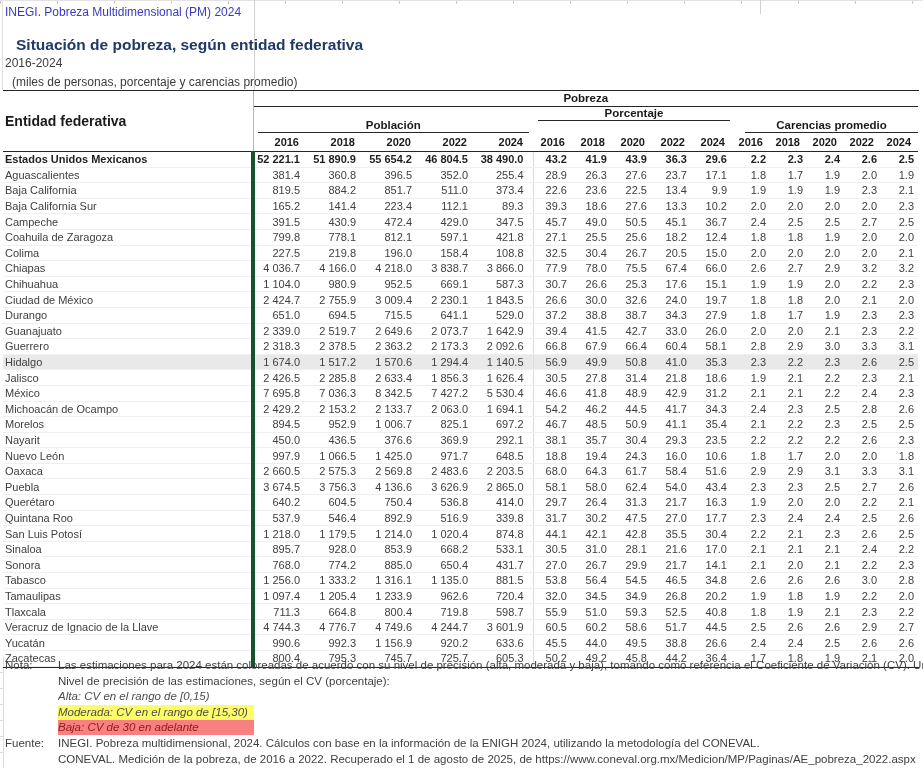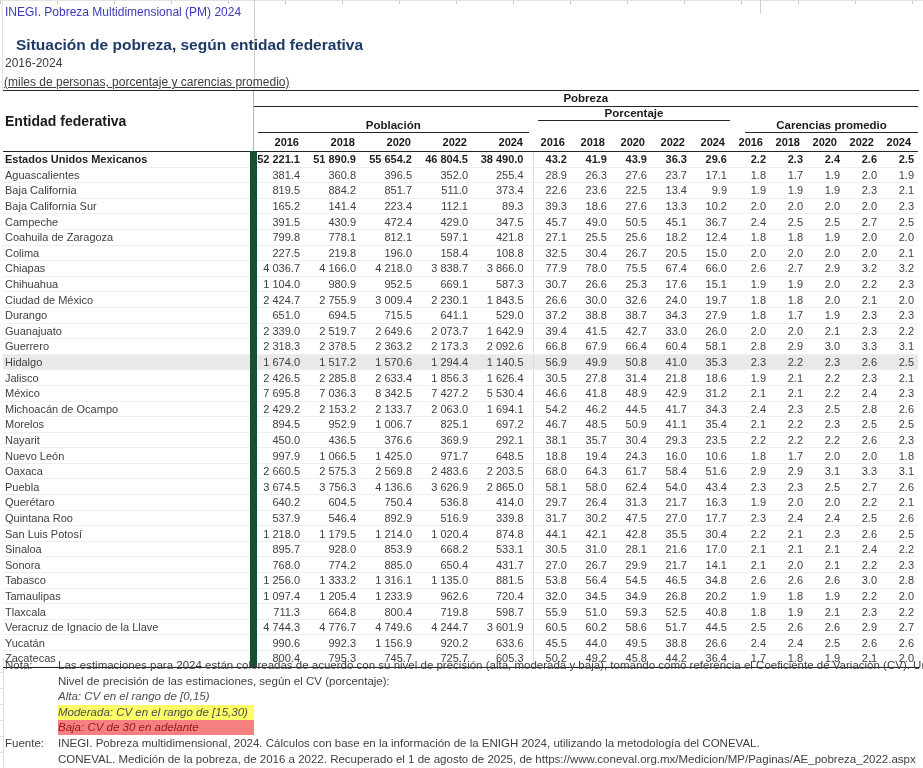--- a/index.html
+++ b/index.html
@@ -16,40 +16,40 @@
     border-top:1px solid #e3e3e3;}
   .gl-v{position:absolute;width:1px;background:#cfcfcf;}
   .col-a{position:absolute;left:0;top:657px;width:3px;height:111px;
     border-right:1px solid #dedede;
     background:repeating-linear-gradient(to bottom,transparent 0 15px,#dcdcdc 15px 16px);}
 
   
   .app-line{position:absolute;left:5px;top:5px;font-size:12px;color:#3a3abd;white-space:nowrap;}
   .page-title{position:absolute;left:4px;top:36px;font-size:15.5px;font-weight:bold;color:#1f3a66;white-space:nowrap;padding-left:12px;}
   .period{position:absolute;left:5px;top:56px;font-size:12px;color:#3c3c3c;}
-  .units{position:absolute;left:4px;top:75px;font-size:12px;color:#3c3c3c;white-space:nowrap;text-decoration:underline;}
+  .units{position:absolute;left:12px;top:75px;font-size:12px;color:#3c3c3c;white-space:nowrap;}
 
   
   .tbl-wrap{position:absolute;left:3px;top:90px;width:916px;
     border-top:1.5px solid #262626;border-bottom:1.5px solid #262626;}
   table{border-collapse:collapse;table-layout:fixed;width:915px;}
   thead th{font-weight:bold;color:#1a1a1a;padding:0;}
   .r1{height:15px;} .r2{height:16px;} .r3{height:19px;}
   th.corner{text-align:left;vertical-align:middle;padding-left:2px;font-size:14px;
     border-right:1px solid #b5b5b5;border-bottom:1.5px solid #262626;}
   th.super{font-size:11.5px;border-bottom:1px solid #262626;}
   th.groupcell{vertical-align:bottom;}
   .grp-inner{font-size:11.5px;border-bottom:1px solid #262626;padding-bottom:1px;}
   .gi1{margin:0 4px 0 4px;} .gi2{margin:0 3px 12px 5px;text-align:center;} .gi3{margin:0 0 0 12px;}
   th.yr{font-size:11px;text-align:right;border-bottom:1.5px solid #262626;vertical-align:middle;}
   th.yr.g1{padding-right:10px;} th.yr.g2{padding-right:8px;} th.yr.g3{padding-right:7px;}
   tbody tr{height:15.6px;}
   tbody td{font-size:11px;color:#404040;padding:0;border-bottom:1px solid #efefef;
     white-space:nowrap;overflow:hidden;}
-  td.name{text-align:left;padding-left:2px;border-right:7px solid #14532d;}
+  td.name{text-align:left;padding-left:2px;border-right:4px solid #14532d;}
   td.g1{text-align:right;padding-right:9px;}
   td.g1.last{border-right:1px solid #dcdcdc;}
   td.g2{text-align:right;padding-right:6px;}
   td.g3{text-align:right;padding-right:4px;}
   tr.total td{font-weight:bold;color:#1f1f1f;}
   tr.hl td{background:#e9e9e9;}
 
   
   .notes{position:absolute;left:0;top:658px;width:923px;font-size:11.5px;color:#3f3f3f;}
   .note-row{position:relative;height:15.6px;line-height:15.6px;white-space:nowrap;overflow:hidden;}

